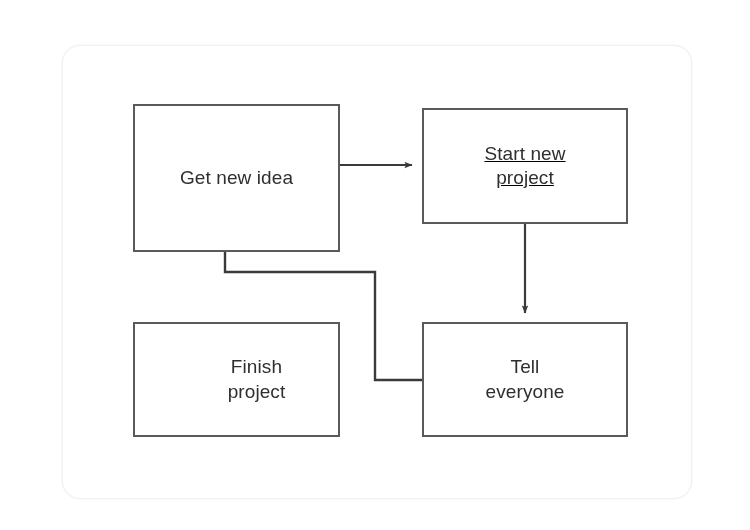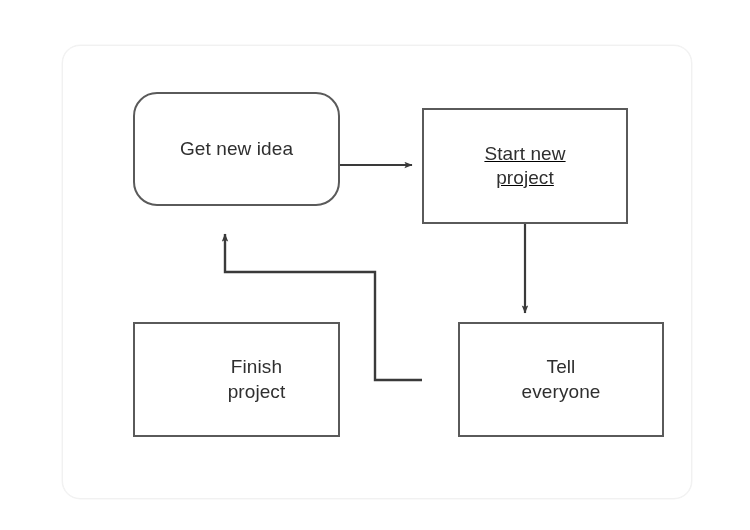--- a/index.html
+++ b/index.html
@@ -51,24 +51,24 @@
     text-align: center;
   }
   .node-label {
     color: #2f2f2f;
     font-size: 19px;
     font-weight: 400;
     line-height: 1.28;
     letter-spacing: 0.1px;
     white-space: pre-line;
   }
-  #node-get-new-idea  { left: 133px; top: 92px; width: 207px; height: 114px; border-radius: 24px; }
+  #node-get-new-idea  { left: 133px; top: 104px; width: 207px; height: 148px; }
   #node-start-new-project { left: 422px; top: 108px; width: 206px; height: 116px; text-decoration: underline; }
   #node-finish-project { left: 133px; top: 322px; width: 207px; height: 115px; padding-left: 40px; }
-  #node-tell-everyone { left: 422px; top: 322px; width: 206px; height: 115px; margin-left: 36px; }
+  #node-tell-everyone { left: 422px; top: 322px; width: 206px; height: 115px; }
 </style>
 </head>
 <body>
 
 <div id="canvas">
 
   <div id="card"></div>
 
   <svg id="edges" viewBox="0 0 750 530" width="750" height="530" xmlns="http://www.w3.org/2000/svg">
     <defs>

